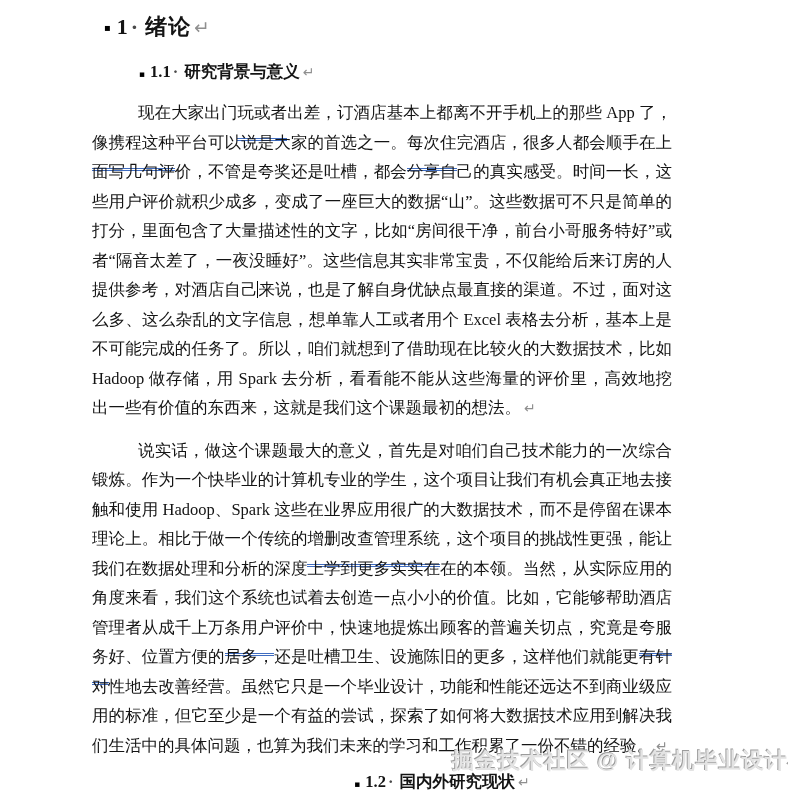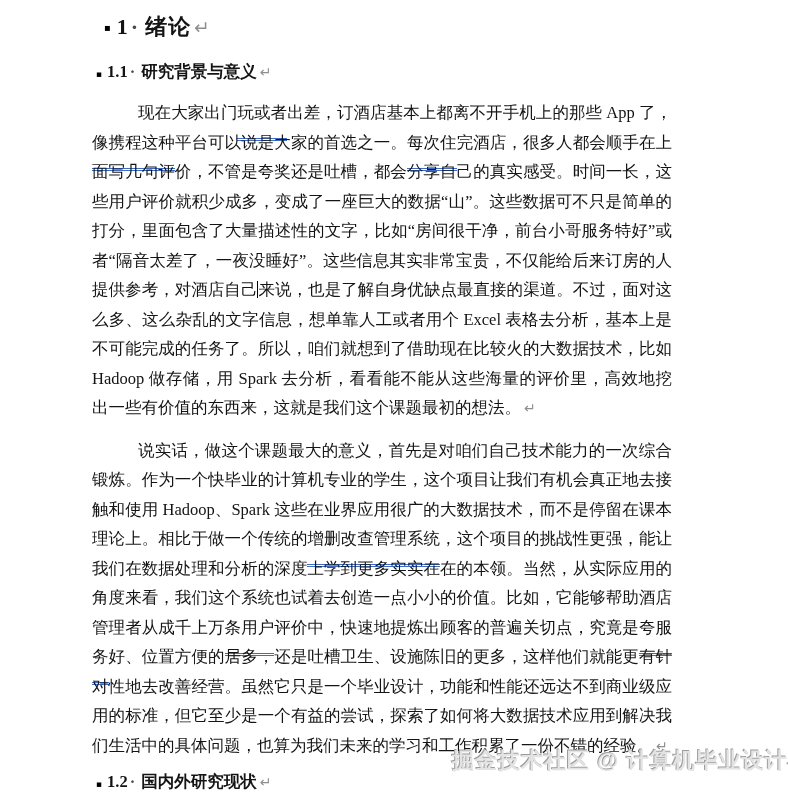--- a/index.html
+++ b/index.html
@@ -11,22 +11,22 @@
 
   
   .h1{
     margin:0;padding:12px 0 0 104px;
     font-size:22px;font-weight:bold;line-height:30px;letter-spacing:1px;
   }
   .h2{
     margin:0;padding-left:96px;
     font-size:16.5px;font-weight:bold;line-height:23px;
   }
-  .h2.first{padding-top:17px;}
-  .h2.sec12{padding-top:9px;}
+  .h2.first{padding-top:17px;margin-left:43px;}
+  .h2.sec12{padding-top:9px;text-align:center;}
   .h3{
     margin:0;padding-left:96px;padding-top:10px;
     font-size:16px;font-weight:bold;line-height:22px;
   }
   .marker{
     font-family:"DejaVu Sans",sans-serif;color:#000;
     font-size:10px;vertical-align:3px;margin-right:5px;
   }
   .h2 .marker,.h3 .marker{font-size:9px;vertical-align:0px;}
   .spacedot{color:#4a4a4a;margin:0 6px 0 2px;font-weight:bold;}

